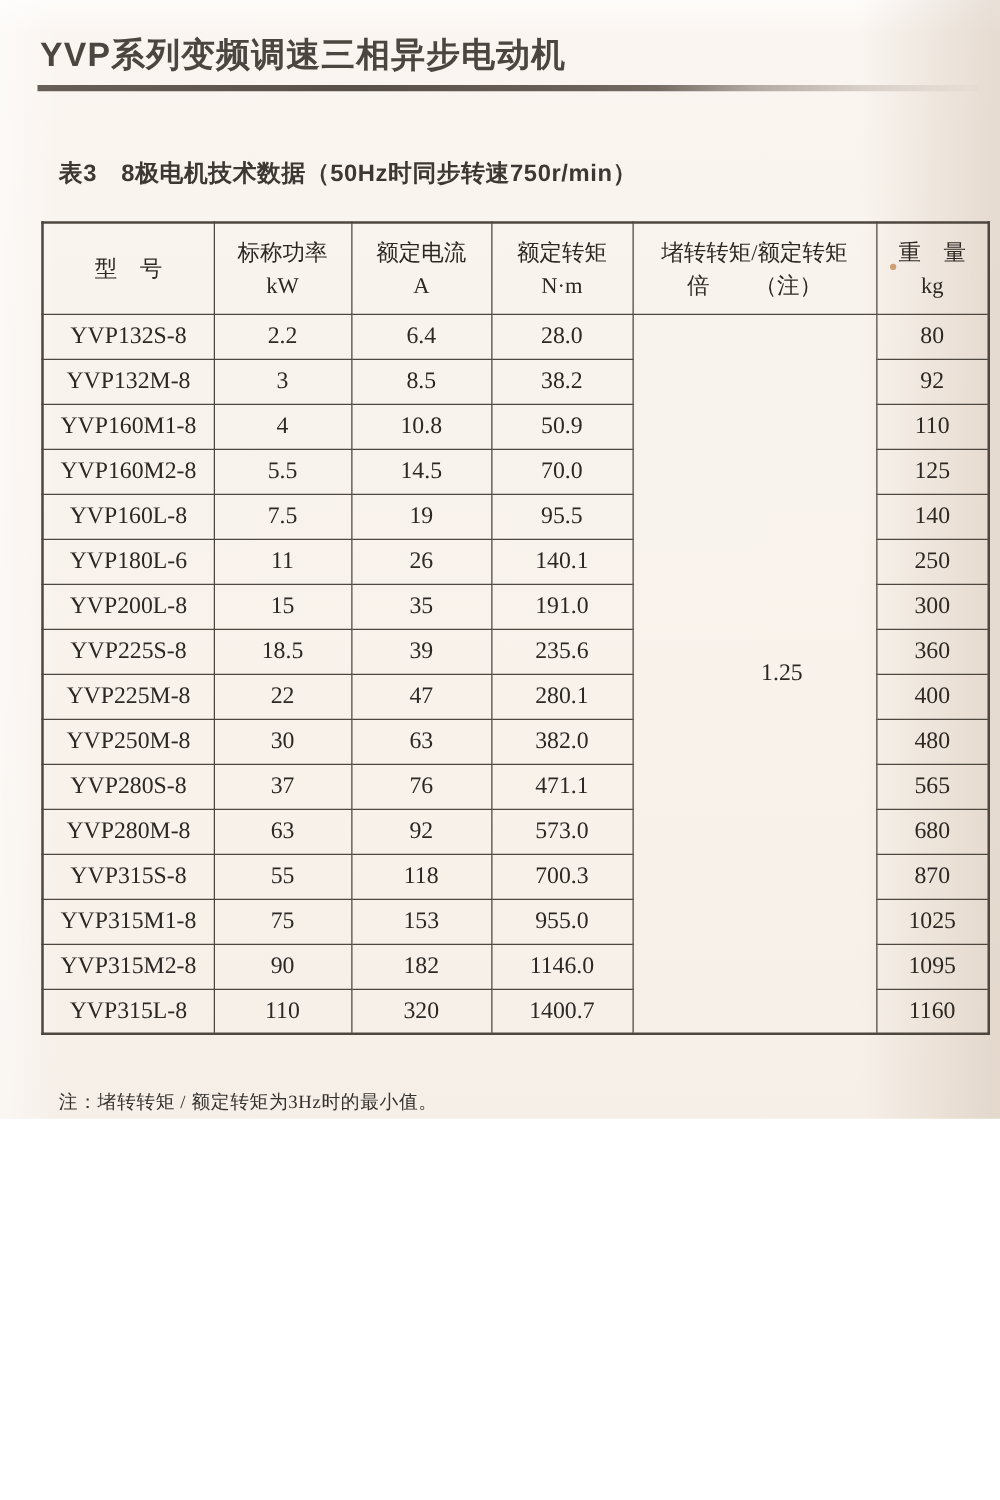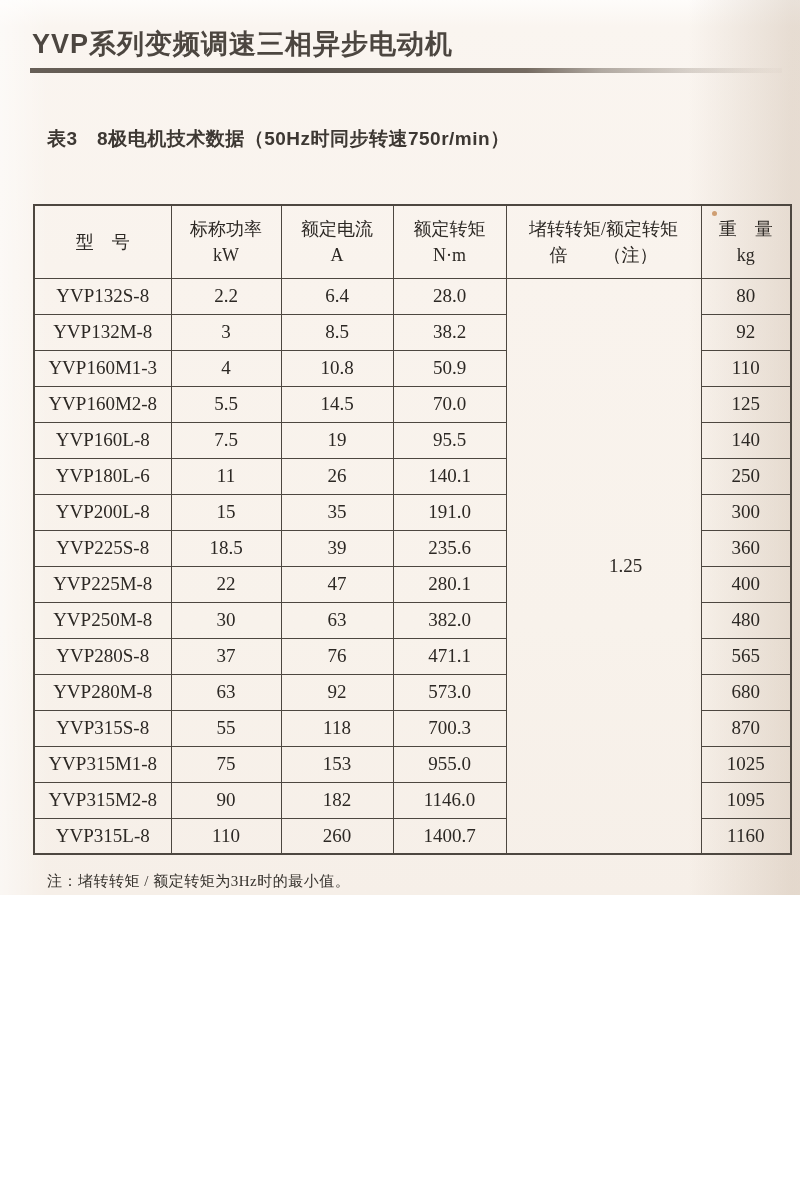--- a/index.html
+++ b/index.html
@@ -34,21 +34,21 @@
     font-size:19px; color:#3d3833; letter-spacing:0.5px; white-space:nowrap;
   }
 
   
   table.spec {
     position:absolute; left:33px; top:177px; width:757px;
     border-collapse:collapse; table-layout:fixed;
     color:#2c2824;
   }
   table.spec, table.spec th, table.spec td { border:1px solid #4d4740; }
-  table.spec { border-width:2px;margin-top:27px; }
+  table.spec { border-width:2px; }
   table.spec th {
     height:73px; font-weight:400; font-size:18px;
     text-align:center; vertical-align:middle; line-height:1.45;
   }
   table.spec td {
     height:36px; font-size:19px; text-align:center; vertical-align:middle;
   }
   .hdr-line { display:block; white-space:nowrap; }
   .hdr-unit { display:block; font-size:18px; }
   td.ratio-cell { font-size:19px;padding-left:44px; }
@@ -130,21 +130,21 @@
         <td>80</td>
       </tr>
       <tr>
         <td>YVP132M-8</td>
         <td>3</td>
         <td>8.5</td>
         <td>38.2</td>
         <td>92</td>
       </tr>
       <tr>
-        <td>YVP160M1-3</td>
+        <td>YVP160M1-8</td>
         <td>4</td>
         <td>10.8</td>
         <td>50.9</td>
         <td>110</td>
       </tr>
       <tr>
         <td>YVP160M2-8</td>
         <td>5.5</td>
         <td>14.5</td>
         <td>70.0</td>
@@ -223,21 +223,21 @@
       <tr>
         <td>YVP315M2-8</td>
         <td>90</td>
         <td>182</td>
         <td>1146.0</td>
         <td>1095</td>
       </tr>
       <tr>
         <td>YVP315L-8</td>
         <td>110</td>
-        <td>260</td>
+        <td>320</td>
         <td>1400.7</td>
         <td>1160</td>
       </tr>
     </tbody>
   </table>
 
   <div class="table-note">注：堵转转矩 / 额定转矩为3Hz时的最小值。</div>
 
   <div class="page-number">· 34 ·</div>
 

